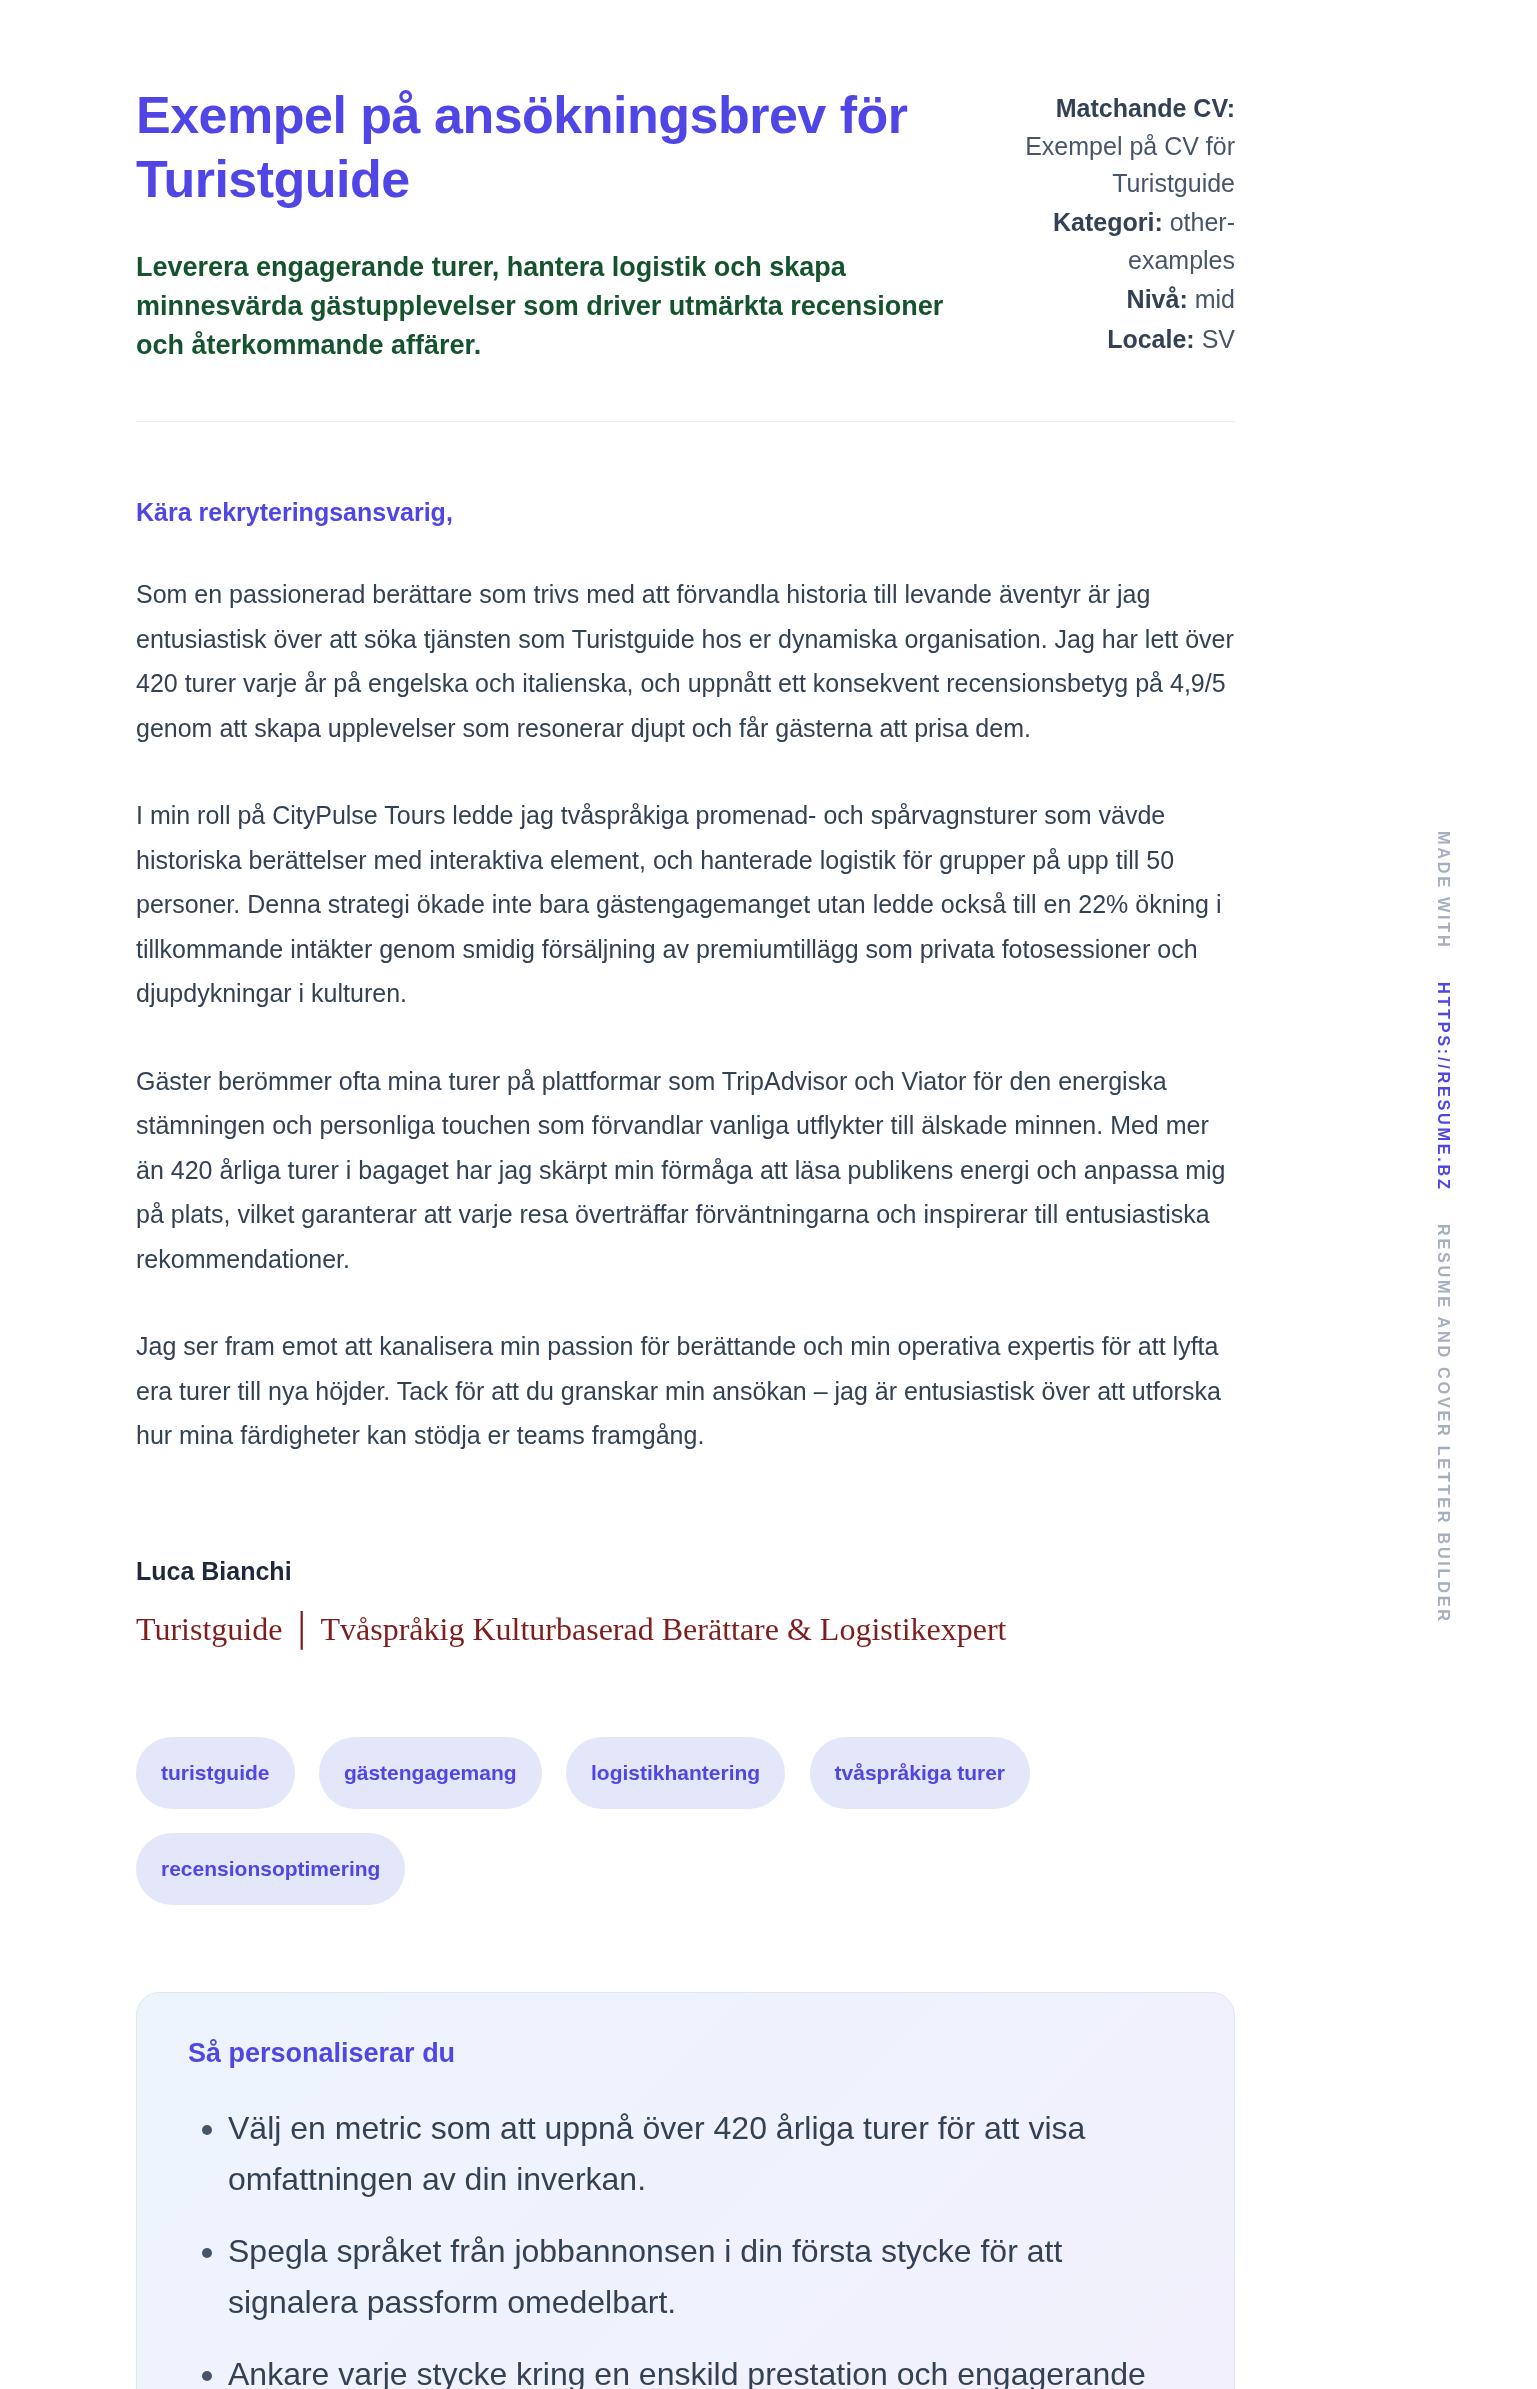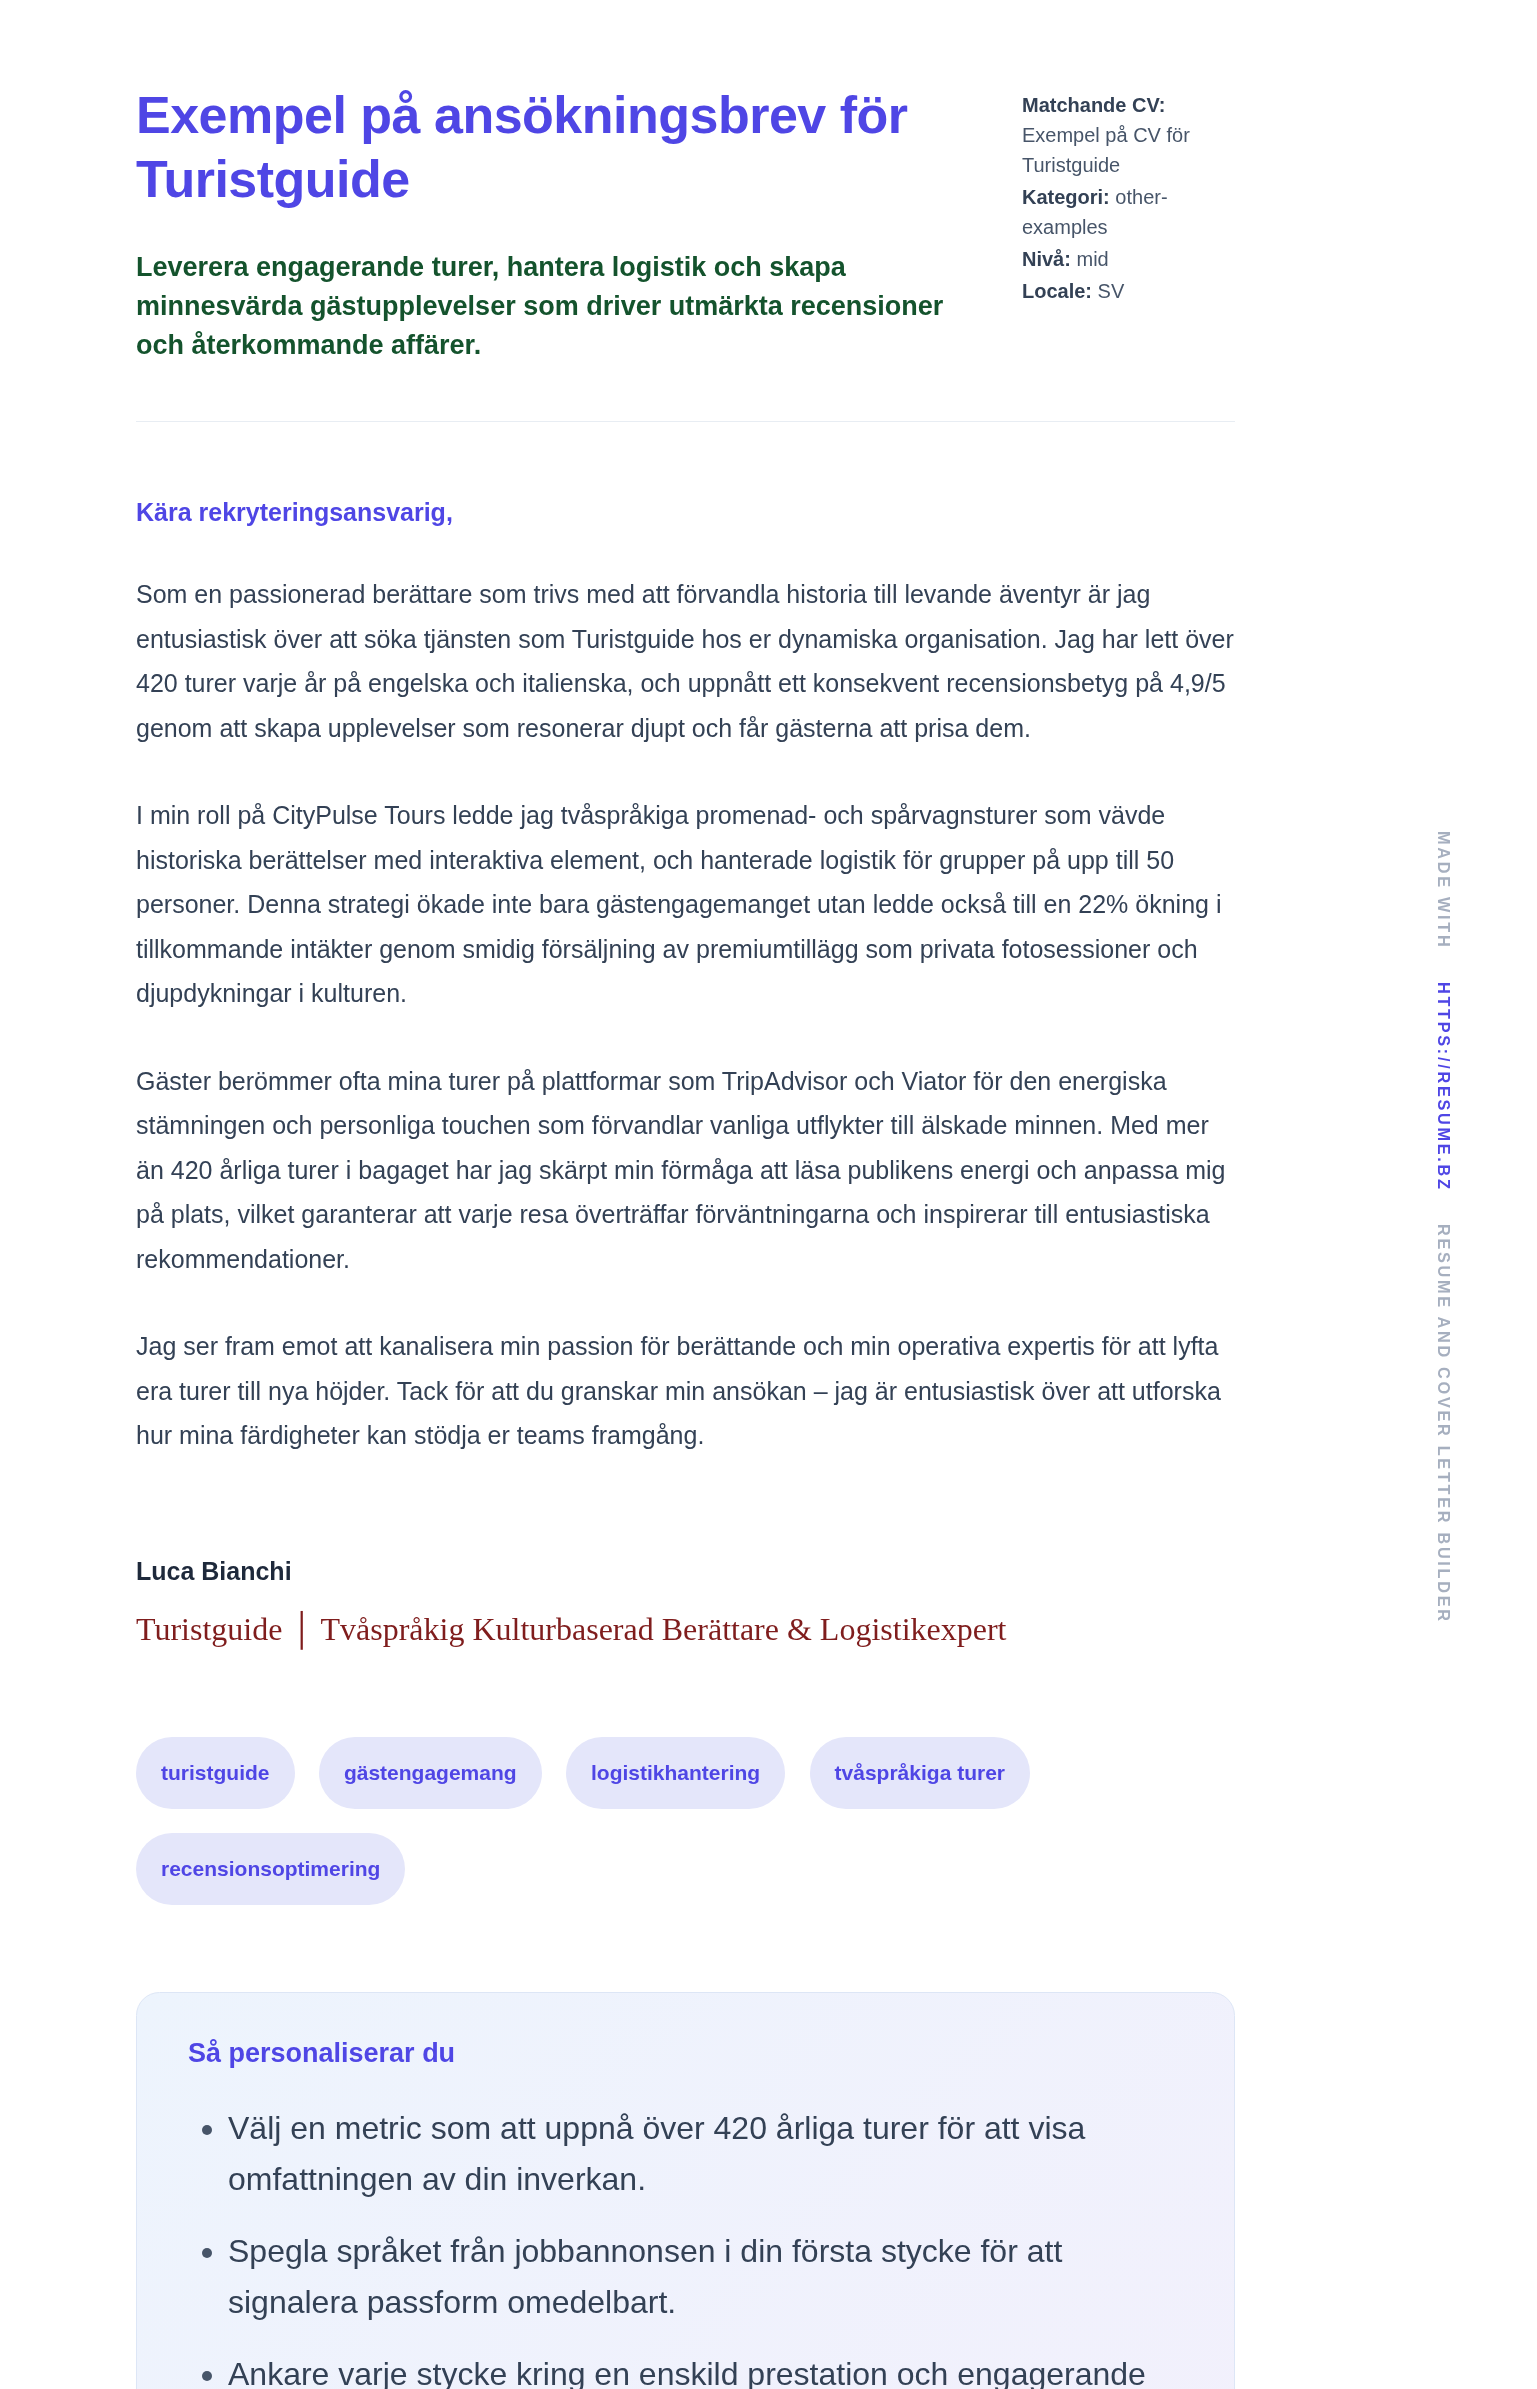--- a/index.html
+++ b/index.html
@@ -31,22 +31,22 @@
     font-size: 27px;
     font-weight: 700;
     color: #14532d;
     line-height: 1.45;
     max-width: 922px;
   }
   .meta {
     flex: 0 0 auto;
     width: 213px;
     margin-top: 7.2px;
-    text-align: left;
-    font-size: 20px;
+    text-align: right;
+    font-size: 25px;
     line-height: 1.5;
     color: #475569;
   }
   .meta-line { margin-bottom: 1.8px; }
   .meta-label { font-weight: 700; color: #334155; }
 
   .divider { border: none; border-top: 1.8px solid #e8edf3; margin: 56px 0 0; }
 
   
   .greeting { margin: 76px 0 45px; font-size: 25px; font-weight: 700; color: #4f46e5; }

